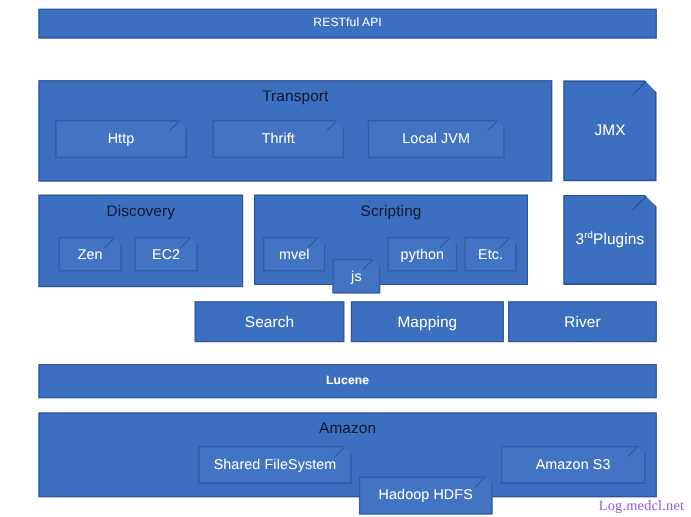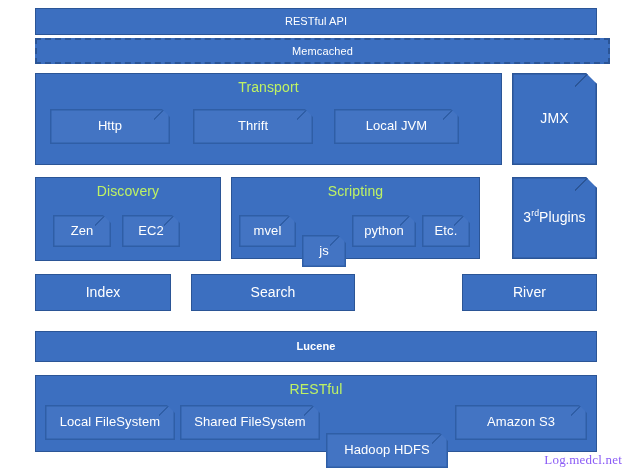--- a/index.html
+++ b/index.html
@@ -42,21 +42,21 @@
     align-items: flex-start;
     justify-content: center;
   }
   .panel > .panel-title {
     position: absolute;
     top: 6px;
     left: 0;
     right: 0;
     text-align: center;
     font-size: 14px;
-    color: #bef264;
+    color: #0f172a;
   }
 
   
   .chip {
     background: #4374c3;
     border: 1.5px solid #2f5ea6;
     font-size: 13px;
   }
 
   
@@ -113,23 +113,20 @@
 </style>
 </head>
 <body>
 
 <div id="canvas">
 
   <div class="box t-lg" style="left:35px; top:8px; width:562px; height:27px;">
     <span>RESTful API</span>
   </div>
 
-  <div class="box dashed t-lg" style="left:35px; top:38px; width:575px; height:26px;">
-    <span>Memcached</span>
-  </div>
 
   <div class="box panel" style="left:35px; top:73px; width:467px; height:92px;">
     <span class="panel-title">Transport</span>
   </div>
 
   <div class="box chip folded-sm" style="left:50px; top:109px; width:120px; height:35px;">
     <span>Http</span>
   </div>
   <div class="box chip folded-sm" style="left:193px; top:109px; width:120px; height:35px;">
     <span>Thrift</span>
@@ -166,39 +163,36 @@
   </div>
   <div class="box chip folded-sm" style="left:422px; top:215px; width:48px; height:32px;">
     <span>Etc.</span>
   </div>
 
   <div class="box folded stack t-md" style="left:512px; top:177px; width:85px; height:82px;">
     <span class="ln"><span>3</span><sup>rd</sup></span>
     <span class="ln">Plugins</span>
   </div>
 
-  <div class="box t-md" style="left:35px; top:274px; width:136px; height:37px;">
-    <span>Index</span>
-  </div>
-  <div class="box t-md" style="left:191px; top:274px; width:164px; height:37px;">
+  <div class="box t-md" style="left:177px; top:274px; width:136px; height:37px;">
     <span>Search</span>
+  </div>
+  <div class="box t-md" style="left:319px; top:274px; width:139px; height:37px;">
+    <span>Mapping</span>
   </div>
   <div class="box t-md" style="left:462px; top:274px; width:135px; height:37px;">
     <span>River</span>
   </div>
 
   <div class="box t-lg" style="left:35px; top:331px; width:562px; height:31px;font-weight:bold;">
     <span>Lucene</span>
   </div>
 
   <div class="box panel" style="left:35px; top:375px; width:562px; height:77px;">
-    <span class="panel-title">RESTful</span>
-  </div>
-  <div class="box chip folded-sm t-sm" style="left:45px; top:405px; width:130px; height:35px;">
-    <span>Local FileSystem</span>
+    <span class="panel-title">Amazon</span>
   </div>
   <div class="box chip folded-sm t-sm" style="left:180px; top:405px; width:140px; height:35px;">
     <span>Shared FileSystem</span>
   </div>
   <div class="box chip folded-sm t-sm" style="left:326px; top:405px; width:122px; height:35px;margin-top:28px;">
     <span>Hadoop HDFS</span>
   </div>
   <div class="box chip folded-sm t-sm" style="left:455px; top:405px; width:132px; height:35px;">
     <span>Amazon S3</span>
   </div>

